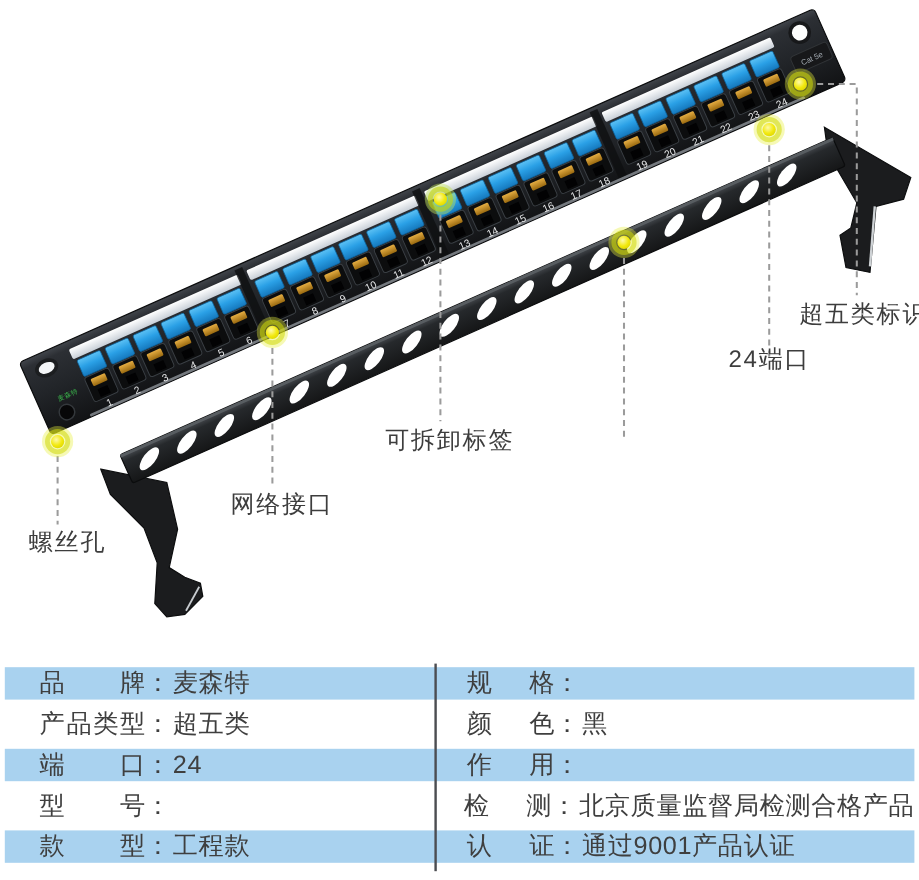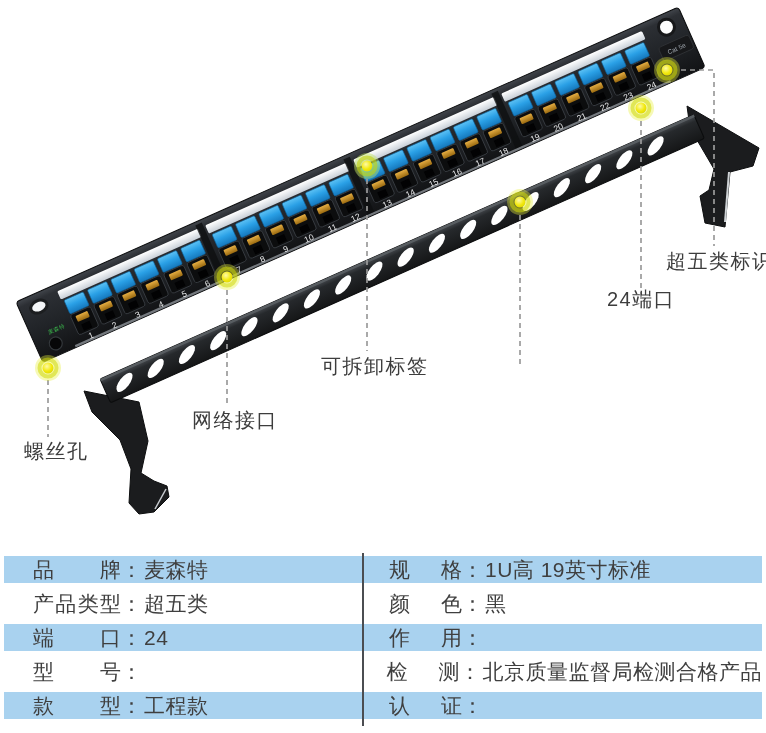--- a/index.html
+++ b/index.html
@@ -302,21 +302,20 @@
           </span>
           <span class="spec-colon">：</span>
           <span class="spec-value">麦森特</span>
       </div>
       <div class="spec-cell right">
         <span class="spec-label">
             <span>规</span>
             <span>格</span>
           </span>
           <span class="spec-colon">：</span>
-          <span class="spec-value">1U高 19英寸标准</span>
       </div>
     </div>
 
     <div class="spec-row">
       <div class="spec-cell left">
         <span class="spec-label">
             <span>产</span>
             <span>品</span>
             <span>类</span>
             <span>型</span>
@@ -378,16 +377,17 @@
           </span>
           <span class="spec-colon">：</span>
           <span class="spec-value">工程款</span>
       </div>
       <div class="spec-cell right">
         <span class="spec-label">
             <span>认</span>
             <span>证</span>
           </span>
           <span class="spec-colon">：</span>
+          <span class="spec-value">通过9001产品认证</span>
       </div>
     </div>
   </div>
 </div>
 
 </body></html>

